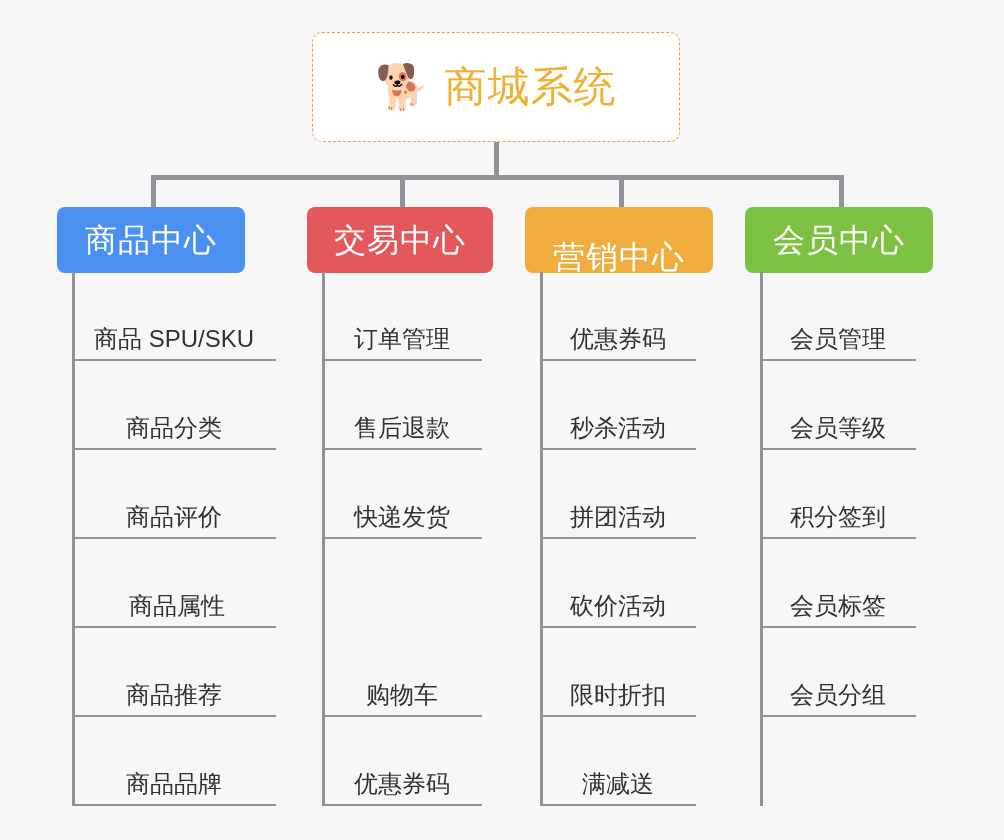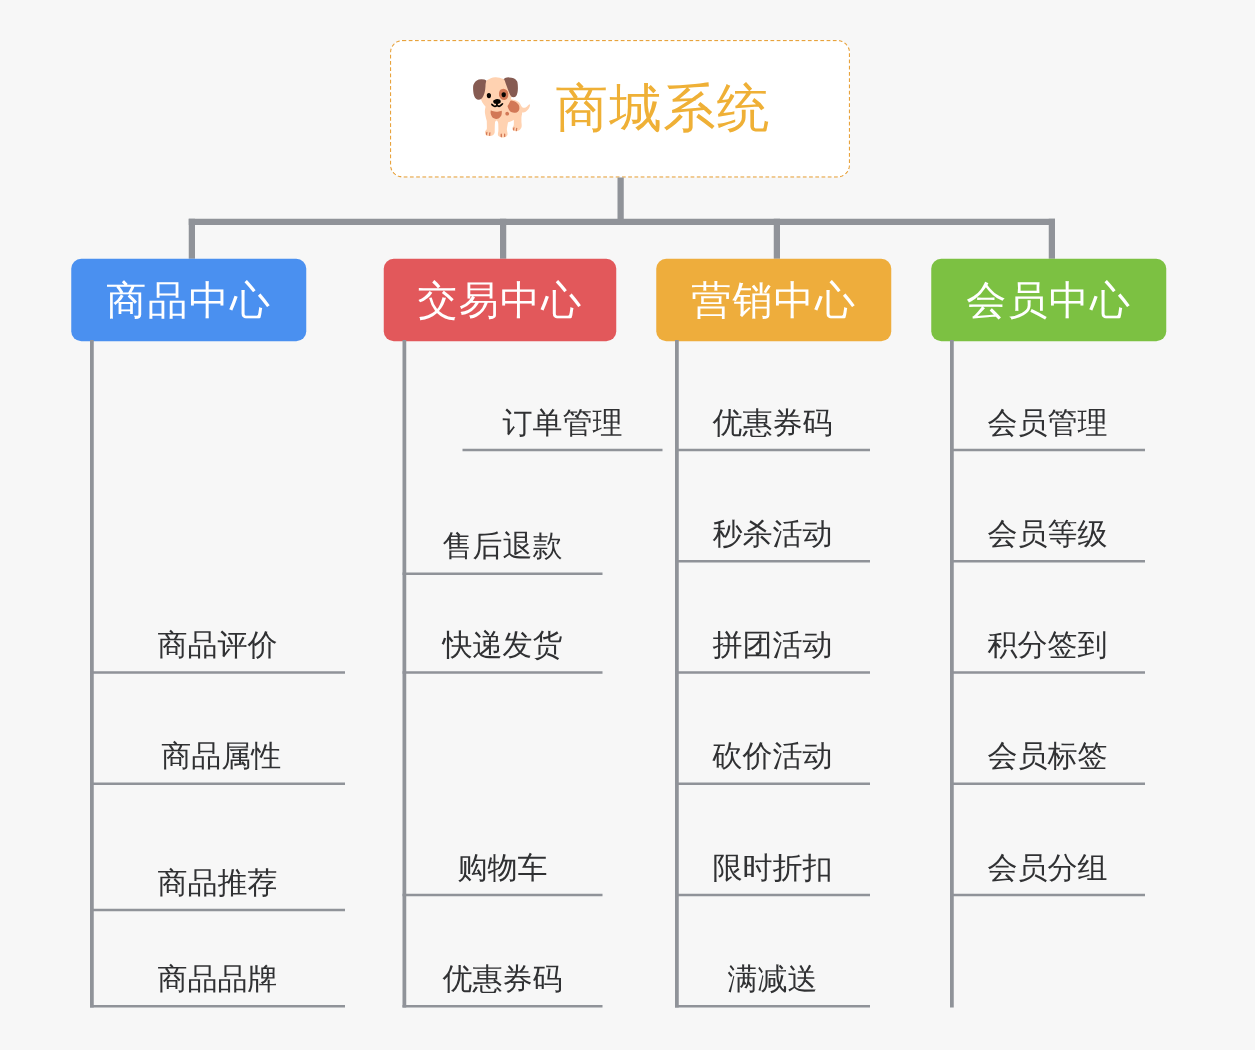--- a/index.html
+++ b/index.html
@@ -117,57 +117,63 @@
 
   <div id="tree-layer">
       <div class="conn conn-vert" style="left: 494px; top: 142px; width: 5px; height: 38px; background: rgb(144, 147, 153);"></div>
       <div class="conn conn-horz" style="left: 151px; top: 175px; width: 693px; height: 5px; background: rgb(144, 147, 153);"></div>
       <div class="conn conn-vert" style="left: 151px; top: 175px; width: 5px; height: 32px; background: rgb(144, 147, 153);"></div>
       <div class="cat-box" style="left: 57px; top: 207px; width: 188px; background: rgb(74, 144, 240);">
         <span class="cat-label">商品中心</span>
       </div>
       <div class="leaf-col" style="left: 72px; width: 204px; height: 534px;">
         <div class="leaf-spine" style="height: 534px; background: rgb(144, 147, 153);"></div>
+        <div class="leaf-item" style="top: 0px; width: 204px; border-bottom-color: rgb(144, 147, 153);">
+          <span class="leaf-label">商品 SPU/SKU</span>
+        </div>
+        <div class="leaf-item" style="top: 89px; width: 204px; border-bottom-color: rgb(144, 147, 153);">
+          <span class="leaf-label">商品分类</span>
+        </div>
         <div class="leaf-item" style="top: 178px; width: 204px; border-bottom-color: rgb(144, 147, 153);">
           <span class="leaf-label">商品评价</span>
         </div>
         <div class="leaf-item" style="top: 267px; width: 204px; border-bottom-color: rgb(144, 147, 153); padding-left: 20px;">
           <span class="leaf-label">商品属性</span>
         </div>
-        <div class="leaf-item" style="top: 368px; width: 204px; border-bottom-color: rgb(144, 147, 153);">
+        <div class="leaf-item" style="top: 356px; width: 204px; border-bottom-color: rgb(144, 147, 153);">
           <span class="leaf-label">商品推荐</span>
         </div>
         <div class="leaf-item" style="top: 445px; width: 204px; border-bottom-color: rgb(144, 147, 153);">
           <span class="leaf-label">商品品牌</span>
         </div>
       </div>
       <div class="conn conn-vert" style="left: 400px; top: 175px; width: 5px; height: 32px; background: rgb(144, 147, 153);"></div>
       <div class="cat-box" style="left: 307px; top: 207px; width: 186px; background: rgb(226, 88, 91);">
         <span class="cat-label">交易中心</span>
       </div>
       <div class="leaf-col" style="left: 322px; width: 160px; height: 534px;">
         <div class="leaf-spine" style="height: 534px; background: rgb(144, 147, 153);"></div>
-        <div class="leaf-item" style="top: 0px; width: 160px; border-bottom-color: rgb(144, 147, 153); margin-left: 48px;">
+        <div class="leaf-item" style="top: 0px; width: 160px; border-bottom-color: rgb(144, 147, 153);">
           <span class="leaf-label">订单管理</span>
         </div>
-        <div class="leaf-item" style="top: 99px; width: 160px; border-bottom-color: rgb(144, 147, 153);">
+        <div class="leaf-item" style="top: 89px; width: 160px; border-bottom-color: rgb(144, 147, 153);">
           <span class="leaf-label">售后退款</span>
         </div>
         <div class="leaf-item" style="top: 178px; width: 160px; border-bottom-color: rgb(144, 147, 153);">
           <span class="leaf-label">快递发货</span>
         </div>
         <div class="leaf-item" style="top: 356px; width: 160px; border-bottom-color: rgb(144, 147, 153);">
           <span class="leaf-label">购物车</span>
         </div>
         <div class="leaf-item" style="top: 445px; width: 160px; border-bottom-color: rgb(144, 147, 153);">
           <span class="leaf-label">优惠券码</span>
         </div>
       </div>
       <div class="conn conn-vert" style="left: 619px; top: 175px; width: 5px; height: 32px; background: rgb(144, 147, 153);"></div>
-      <div class="cat-box" style="left: 525px; top: 207px; width: 188px; background: rgb(238, 173, 60);">
+      <div class="cat-box" style="left: 525px; top: 207px; width: 188px; background: rgb(238, 173, 60); align-items: flex-end;">
         <span class="cat-label">营销中心</span>
       </div>
       <div class="leaf-col" style="left: 540px; width: 156px; height: 534px; text-decoration: underline;">
         <div class="leaf-spine" style="height: 534px; background: rgb(144, 147, 153);"></div>
         <div class="leaf-item" style="top: 0px; width: 156px; border-bottom-color: rgb(144, 147, 153);">
           <span class="leaf-label">优惠券码</span>
         </div>
         <div class="leaf-item" style="top: 89px; width: 156px; border-bottom-color: rgb(144, 147, 153);">
           <span class="leaf-label">秒杀活动</span>
         </div>

